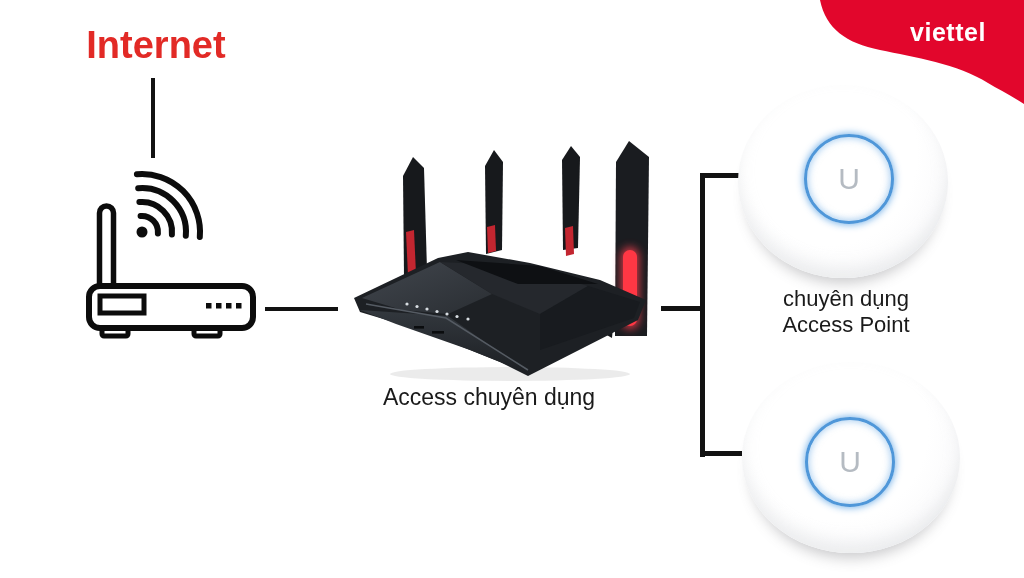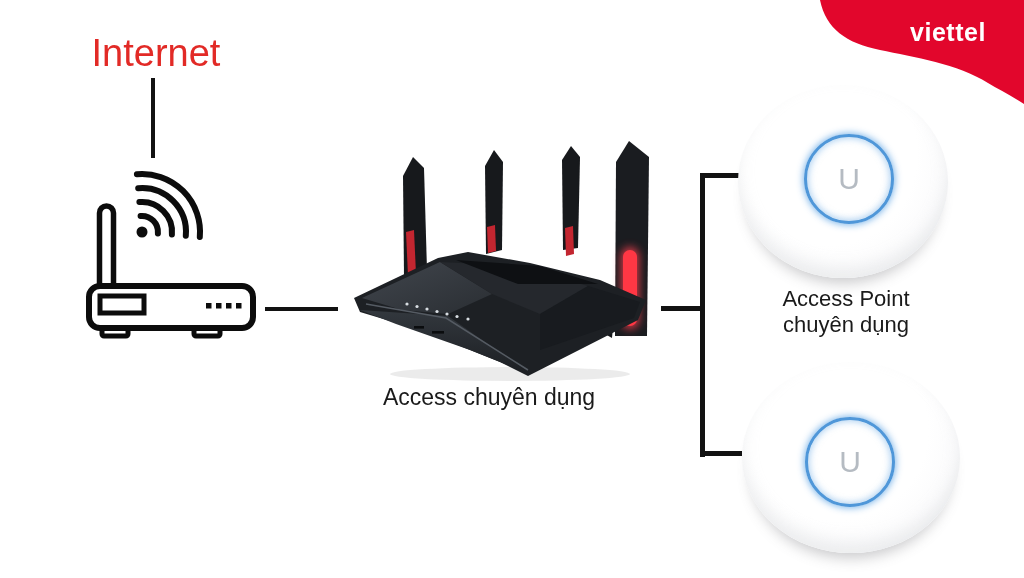--- a/index.html
+++ b/index.html
@@ -3,21 +3,21 @@
 <meta charset="utf-8">
 <style>
   html,body{margin:0;padding:0;background:#888;}
   #stage{
     position:relative;width:1024px;height:578px;background:#ffffff;
     overflow:hidden;font-family:"Liberation Sans","DejaVu Sans",sans-serif;
   }
   .abs{position:absolute;}
   .label{color:#1a1a1a;text-align:center;}
   
-  #internet-label{left:36px;top:32px;width:240px;font-size:38px;font-weight:normal;color:#e22a26;text-align:center;}
+  #internet-label{left:36px;top:24px;width:240px;font-size:38px;font-weight:bold;color:#e22a26;text-align:center;}
   #modem-label{left:52px;top:351px;width:240px;font-size:23px;}
   #router-label{left:369px;top:384px;width:240px;font-size:23px;}
   #ap-label{left:746px;top:286px;width:200px;font-size:22px;line-height:26px;}
   
   .line{background:#121212;}
   #line-internet{left:151px;top:78px;width:4px;height:80px;}
   #line-modem-router{left:265px;top:307px;width:73px;height:4px;}
   #line-router-bracket{left:661px;top:306px;width:41px;height:5px;}
   #bracket-vertical{left:700px;top:173px;width:5px;height:284px;}
   #branch-top{left:703px;top:173px;width:40px;height:5px;}
@@ -139,22 +139,22 @@
   <div id="branch-bottom" class="abs line"></div>
 
   <div id="ap-top" class="ap">
     <div class="ap-disc"></div>
     <div class="ap-ring">
       <span class="ap-u">U</span>
     </div>
   </div>
 
   <div id="ap-label" class="abs label">
+    <div>chuyên dụng</div>
     <div>Access Point</div>
-    <div>chuyên dụng</div>
   </div>
 
   <div id="ap-bottom" class="ap">
     <div class="ap-disc"></div>
     <div class="ap-ring">
       <span class="ap-u">U</span>
     </div>
   </div>
 
   <svg class="abs" style="left:790px;top:0;" width="234" height="115" viewBox="790 0 234 115">

